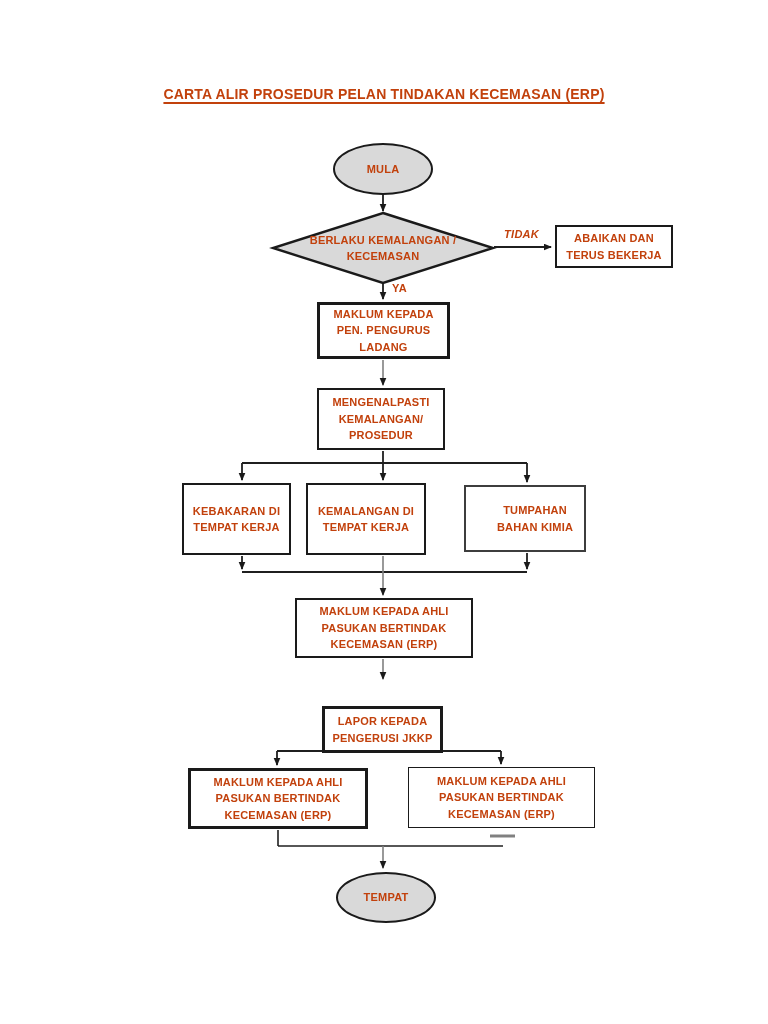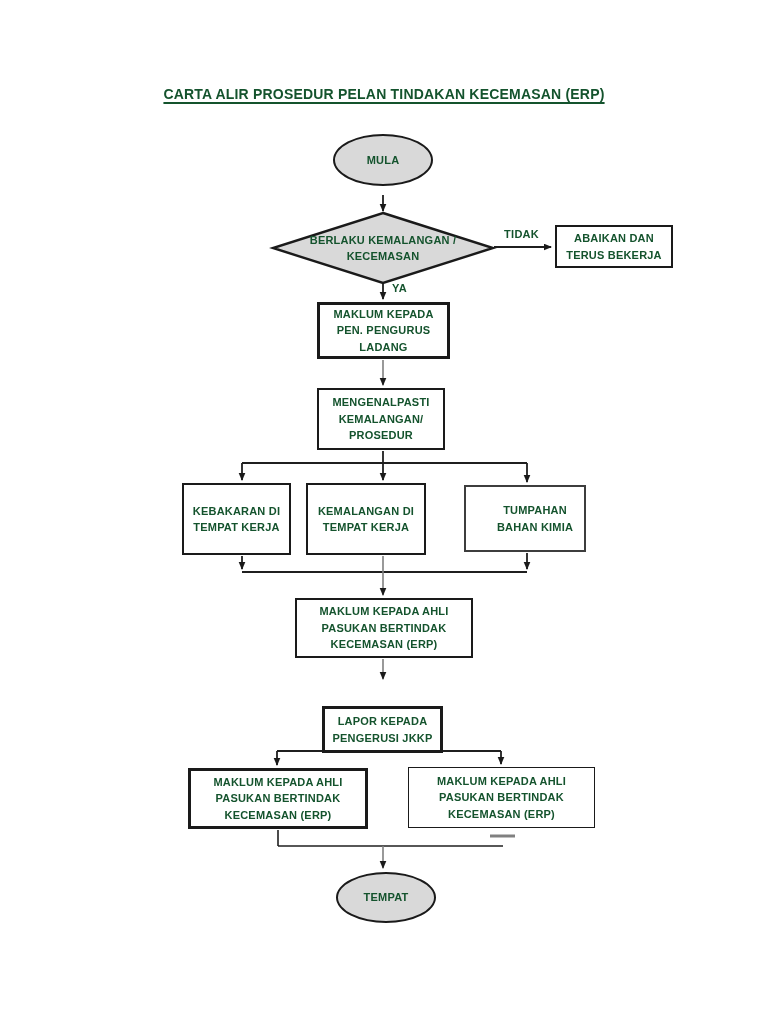--- a/index.html
+++ b/index.html
@@ -1,18 +1,18 @@
 <!DOCTYPE html>
 <html><head>
 <meta charset="utf-8">
 <style>
   html,body{margin:0;padding:0;background:#ffffff;}
   #page{
     position:relative;width:768px;height:1024px;background:#ffffff;
-    font-family:"Liberation Sans", sans-serif;color:#14532d;overflow:hidden;
+    font-family:"Liberation Sans", sans-serif;color:#c2410c;overflow:hidden;
   }
   #title{
     position:absolute;left:0;top:86px;width:768px;text-align:center;
     font-size:14px;font-weight:bold;letter-spacing:.2px;
     text-decoration:underline;text-decoration-thickness:2px;text-underline-offset:3px;
   }
   svg.layer{position:absolute;left:0;top:0;pointer-events:none;}
   .node{
     position:absolute;display:flex;align-items:center;justify-content:center;
     text-align:center;font-weight:bold;font-size:11px;line-height:1.5;
@@ -78,29 +78,29 @@
     </g>
 
     <g>
       <line x1="278" y1="830" x2="278" y2="846" stroke="#1f1f1f" stroke-width="1.6"></line>
       <line x1="278" y1="846" x2="503" y2="846" stroke="#1f1f1f" stroke-width="1.4"></line>
       <line x1="383" y1="846" x2="383" y2="868" stroke="#808080" stroke-width="1.6" marker-end="url(#arrow)"></line>
       <line x1="490" y1="836" x2="515" y2="836" stroke="#808080" stroke-width="3"></line>
     </g>
   </svg>
 
-  <div class="node oval" style="left:333px;top:134px;width:100px;height:52px;">
+  <div class="node oval" style="left:333px;top:143px;width:100px;height:52px;">
     <span>MULA</span>
   </div>
 
   <div class="node diamond-text" style="left:283px;top:227px;width:200px;height:42px;text-align:center;">BERLAKU KEMALANGAN /
 KECEMASAN</div>
 
   <div class="floating-label" style="left:392px;top:282px;text-align:center;">YA</div>
-  <div class="floating-label" style="left:504px;top:228px;">TIDAK</div>
+  <div class="floating-label" style="left:504px;top:228px;font-style:italic;">TIDAK</div>
 
   <div class="node rect thick" style="left:317px;top:302px;width:133px;height:57px;">MAKLUM KEPADA
 PEN. PENGURUS
 LADANG</div>
 
   <div class="node rect" style="left:555px;top:225px;width:118px;height:43px;">ABAIKAN DAN
 TERUS BEKERJA</div>
 
   <div class="node rect" style="left:317px;top:388px;width:128px;height:62px;">MENGENALPASTI
 KEMALANGAN/

